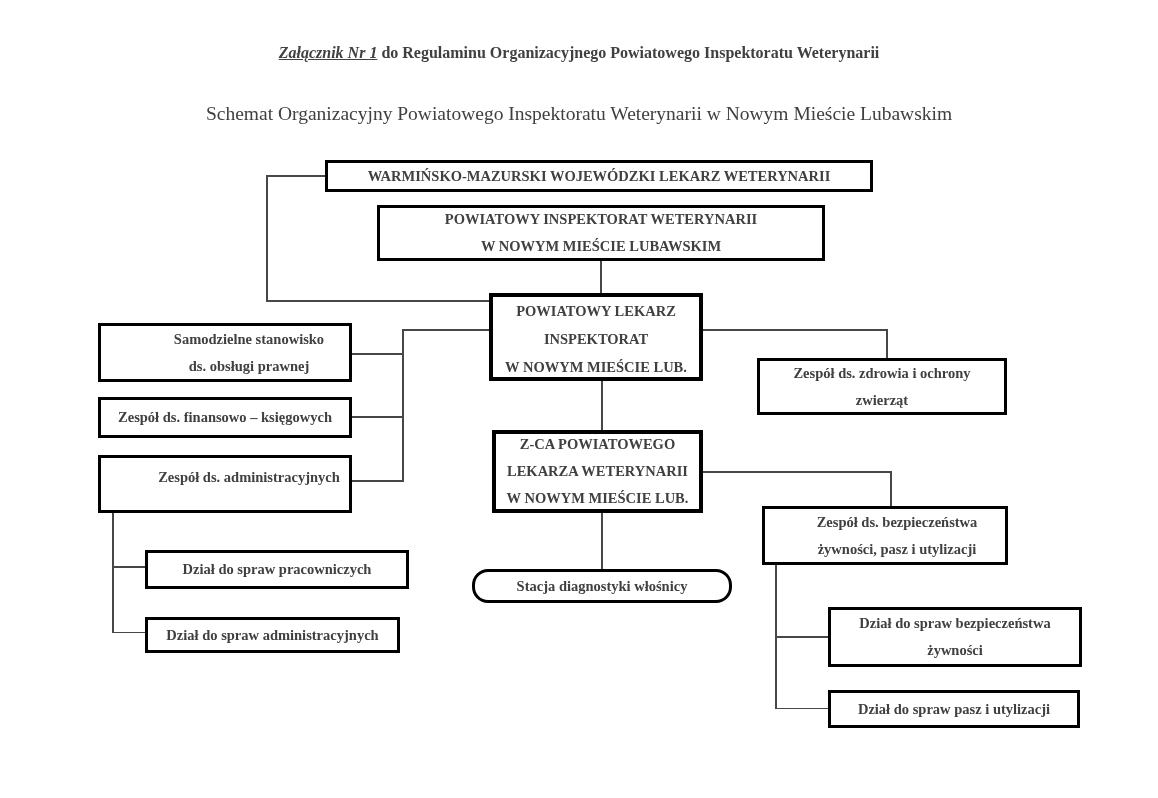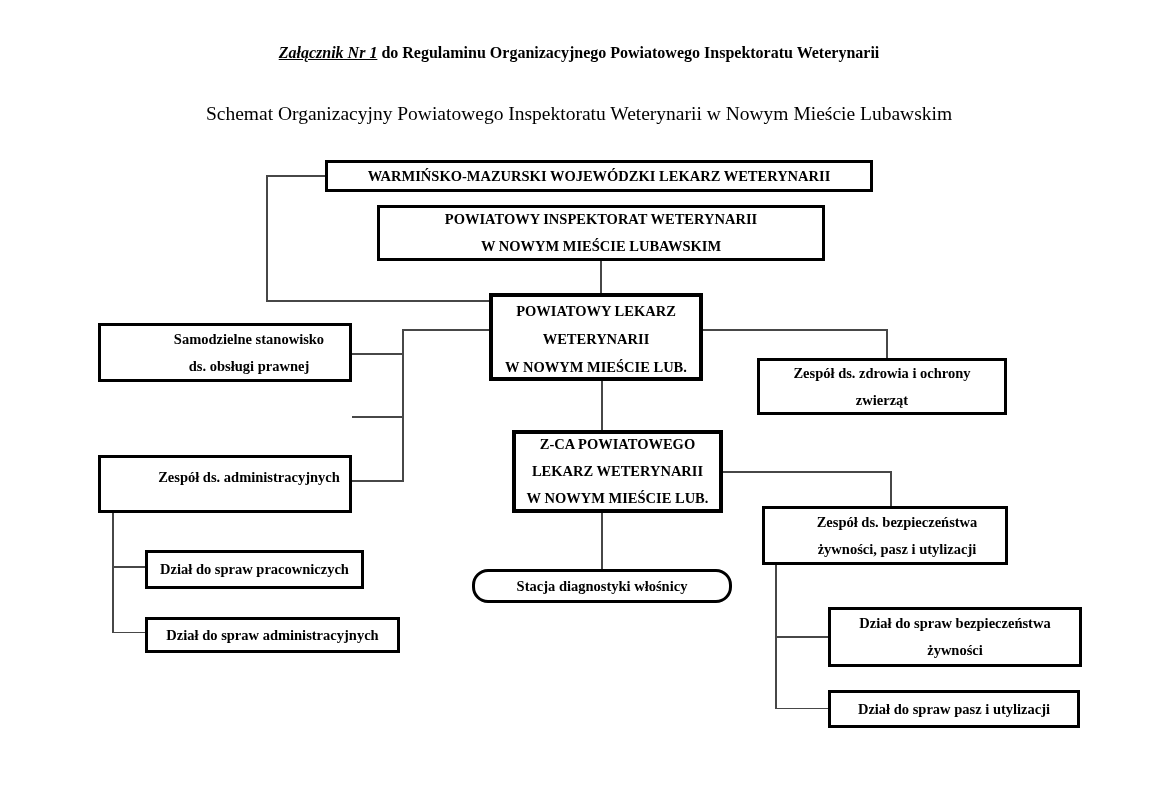--- a/index.html
+++ b/index.html
@@ -6,21 +6,21 @@
     margin: 0;
     padding: 0;
     background: #ffffff;
   }
   .canvas {
     position: relative;
     width: 1158px;
     height: 798px;
     background: #ffffff;
     font-family: "Liberation Serif", "DejaVu Serif", serif;
-    color: #000000;
+    color: #404040;
     overflow: hidden;
   }
   .hdr {
     position: absolute;
     top: 44px;
     left: 0;
     width: 100%;
     text-align: center;
     font-size: 16px;
     font-weight: bold;
@@ -104,51 +104,54 @@
     <span>WARMIŃSKO-MAZURSKI WOJEWÓDZKI LEKARZ WETERYNARII</span>
   </div>
 
   <div class="box" style="left:377px; top:205px; width:448px; height:56px;">
     <span>POWIATOWY INSPEKTORAT WETERYNARII</span>
     <span>W NOWYM MIEŚCIE LUBAWSKIM</span>
   </div>
 
   <div class="box thick" style="left:489px; top:293px; width:214px; height:88px; line-height:28px;justify-content:space-between;">
     <span>POWIATOWY LEKARZ</span>
-    <span>WETERYNARII</span>
+    <span>INSPEKTORAT</span>
     <span>W NOWYM MIEŚCIE LUB.</span>
   </div>
 
   <div class="box" style="left:98px; top:323px; width:254px; height:59px;padding-left:48px;">
     <span>Samodzielne stanowisko</span>
     <span>ds. obsługi prawnej</span>
   </div>
 
+  <div class="box" style="left:98px; top:397px; width:254px; height:41px;">
+    <span>Zespół ds. finansowo – księgowych</span>
+  </div>
 
   <div class="box topalign" style="left:98px; top:455px; width:254px; height:58px;">
     <span>Zespół ds. administracyjnych</span>
   </div>
 
   <div class="box" style="left:757px; top:358px; width:250px; height:57px;">
     <span>Zespół ds. zdrowia i ochrony</span>
     <span>zwierząt</span>
   </div>
 
-  <div class="box thick" style="left:492px; top:430px; width:211px; height:83px;margin-left:20px;">
+  <div class="box thick" style="left:492px; top:430px; width:211px; height:83px;">
     <span>Z-CA POWIATOWEGO</span>
-    <span>LEKARZ WETERYNARII</span>
+    <span>LEKARZA WETERYNARII</span>
     <span>W NOWYM MIEŚCIE LUB.</span>
   </div>
 
   <div class="box" style="left:762px; top:506px; width:246px; height:59px;padding-left:24px;">
     <span>Zespół ds. bezpieczeństwa</span>
     <span>żywności, pasz i utylizacji</span>
   </div>
 
-  <div class="box" style="left:145px; top:550px; width:219px; height:39px;">
+  <div class="box" style="left:145px; top:550px; width:264px; height:39px;">
     <span>Dział do spraw pracowniczych</span>
   </div>
 
   <div class="box" style="left:145px; top:617px; width:255px; height:36px;">
     <span>Dział do spraw administracyjnych</span>
   </div>
 
   <div class="box" style="left:472px; top:569px; width:260px; height:34px;border-radius:16px;">
     <span>Stacja diagnostyki włośnicy</span>
   </div>

